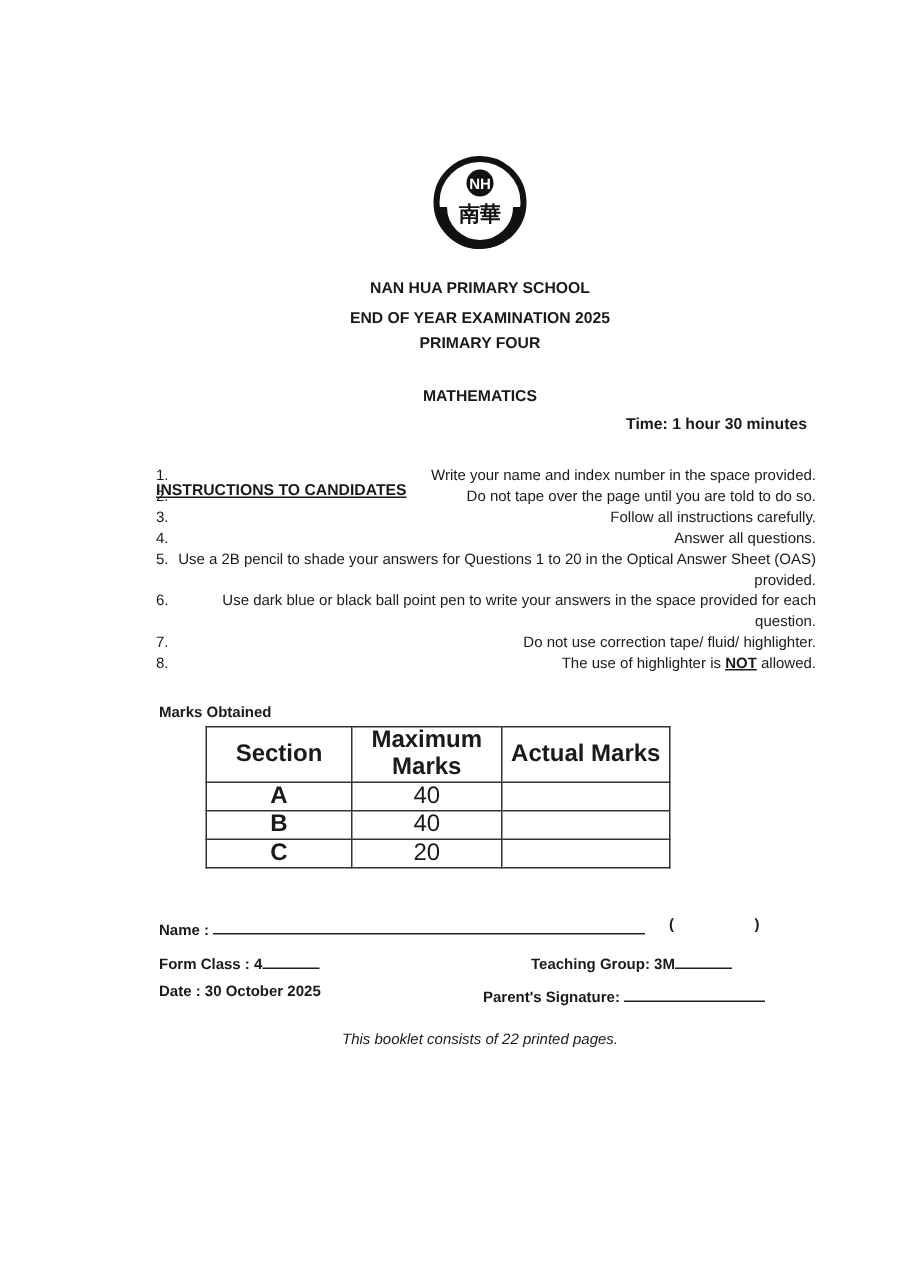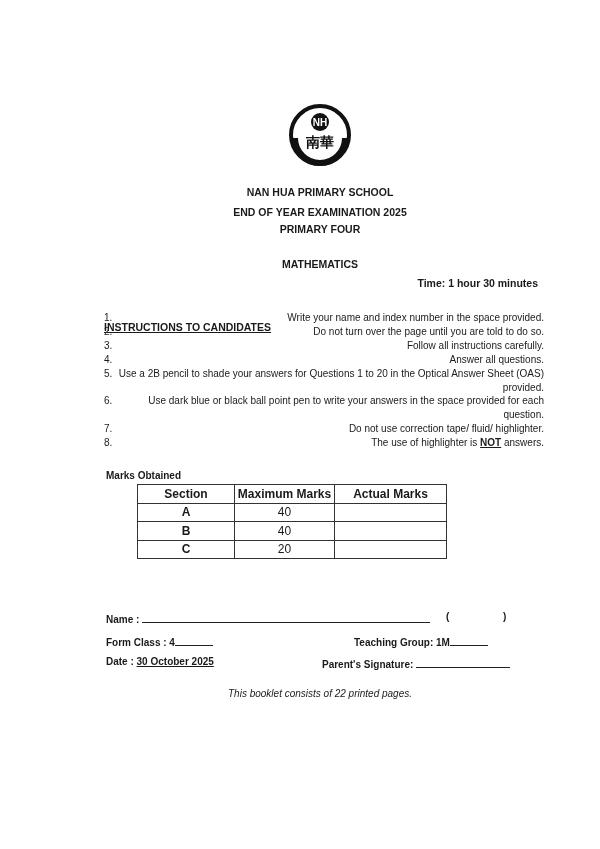--- a/index.html
+++ b/index.html
@@ -13,21 +13,21 @@
   .title3 { top:223px; }
   .subject { top:258px; }
   .time { right:62px; top:277px; font-weight:bold; font-size:10.5px; }
   .instr-head { left:104px; top:297px; font-weight:bold; font-size:10.5px; text-decoration:underline;margin-top:24px; }
   .instr { left:104px; top:311px; width:440px; font-size:10px; line-height:13.9px; margin:0; padding:0; list-style:none; }
   .instr li { display:flex; }
   .instr .num { width:11px; flex:none; }
   .instr .txt { flex:1;text-align:right; }
   .u { text-decoration:underline; font-weight:bold; }
   .marks-label { left:106px; top:470px; font-weight:bold; font-size:10px; }
-  table.marks { position:absolute; left:137px; top:484px; border-collapse:collapse; font-size:12px; }
+  table.marks { position:absolute; left:137px; top:484px; border-collapse:collapse; font-size:16px; }
   table.marks td, table.marks th { border:1px solid #333; text-align:center; height:17.5px; padding:0; }
   table.marks th { font-weight:bold; }
   table.marks td.sec { font-weight:bold; }
   .c1 { width:96px; } .c2 { width:99px; } .c3 { width:111px; }
   .field { font-weight:bold; font-size:10px; }
   .line { display:inline-block; border-bottom:1px solid #222; vertical-align:baseline; }
   .footer { left:0; width:640px; text-align:center; top:688px; font-style:italic; font-size:10px; }
 </style>
 </head>
 <body>
@@ -49,21 +49,21 @@
 <div class="abs time">Time: 1 hour 30 minutes</div>
 
 <div class="abs instr-head">INSTRUCTIONS TO CANDIDATES</div>
 <ul class="abs instr">
   <li>
       <span class="num">1.</span>
       <span class="txt">Write your name and index number in the space provided.</span>
     </li>
   <li>
       <span class="num">2.</span>
-      <span class="txt">Do not turn over the page until you are told to do so.</span>
+      <span class="txt">Do not tape over the page until you are told to do so.</span>
     </li>
   <li>
       <span class="num">3.</span>
       <span class="txt">Follow all instructions carefully.</span>
     </li>
   <li>
       <span class="num">4.</span>
       <span class="txt">Answer all questions.</span>
     </li>
   <li>
@@ -73,21 +73,21 @@
   <li>
       <span class="num">6.</span>
       <span class="txt">Use dark blue or black ball point pen to write your answers in the space provided for each question.</span>
     </li>
   <li>
       <span class="num">7.</span>
       <span class="txt">Do not use correction tape/ fluid/ highlighter.</span>
     </li>
   <li>
       <span class="num">8.</span>
-      <span class="txt"><span>The use of highlighter is </span><span class="u">NOT</span><span> answers.</span></span>
+      <span class="txt"><span>The use of highlighter is </span><span class="u">NOT</span><span> allowed.</span></span>
     </li>
 </ul>
 
 <div class="abs marks-label">Marks Obtained</div>
 <table class="marks">
   <tbody>
       <tr>
     <th class="c1">Section</th>
     <th class="c2">Maximum Marks</th>
     <th class="c3">Actual Marks</th>
@@ -114,24 +114,24 @@
   <span>Name :</span>
   <span class="line" style="width:288px; height:11px;"></span>
 </div>
 <div class="abs field" style="left:446px; top:611px;">(</div>
 <div class="abs field" style="left:503px; top:611px;"><span>)</span></div>
 
 <div class="abs field" style="left:106px; top:634px;">
   <span>Form Class : 4</span><span class="line" style="width:38px; height:11px;"></span>
 </div>
 <div class="abs field" style="left:354px; top:634px;">
-  <span>Teaching Group: 1M</span><span class="line" style="width:38px; height:11px;"></span>
+  <span>Teaching Group: 3M</span><span class="line" style="width:38px; height:11px;"></span>
 </div>
 
 <div class="abs field" style="left:106px; top:656px;">
-  <span>Date : </span><span style="text-decoration:underline;text-align:center;">30 October 2025</span>
+  <span>Date : </span><span style="text-align:center;">30 October 2025</span>
 </div>
 <div class="abs field" style="left:322px; top:656px;">
   <span>Parent's Signature:</span>
   <span class="line" style="width:94px; height:11px;"></span>
 </div>
 
 <div class="abs footer">This booklet consists of 22 printed pages.</div>
 
 </body></html>

